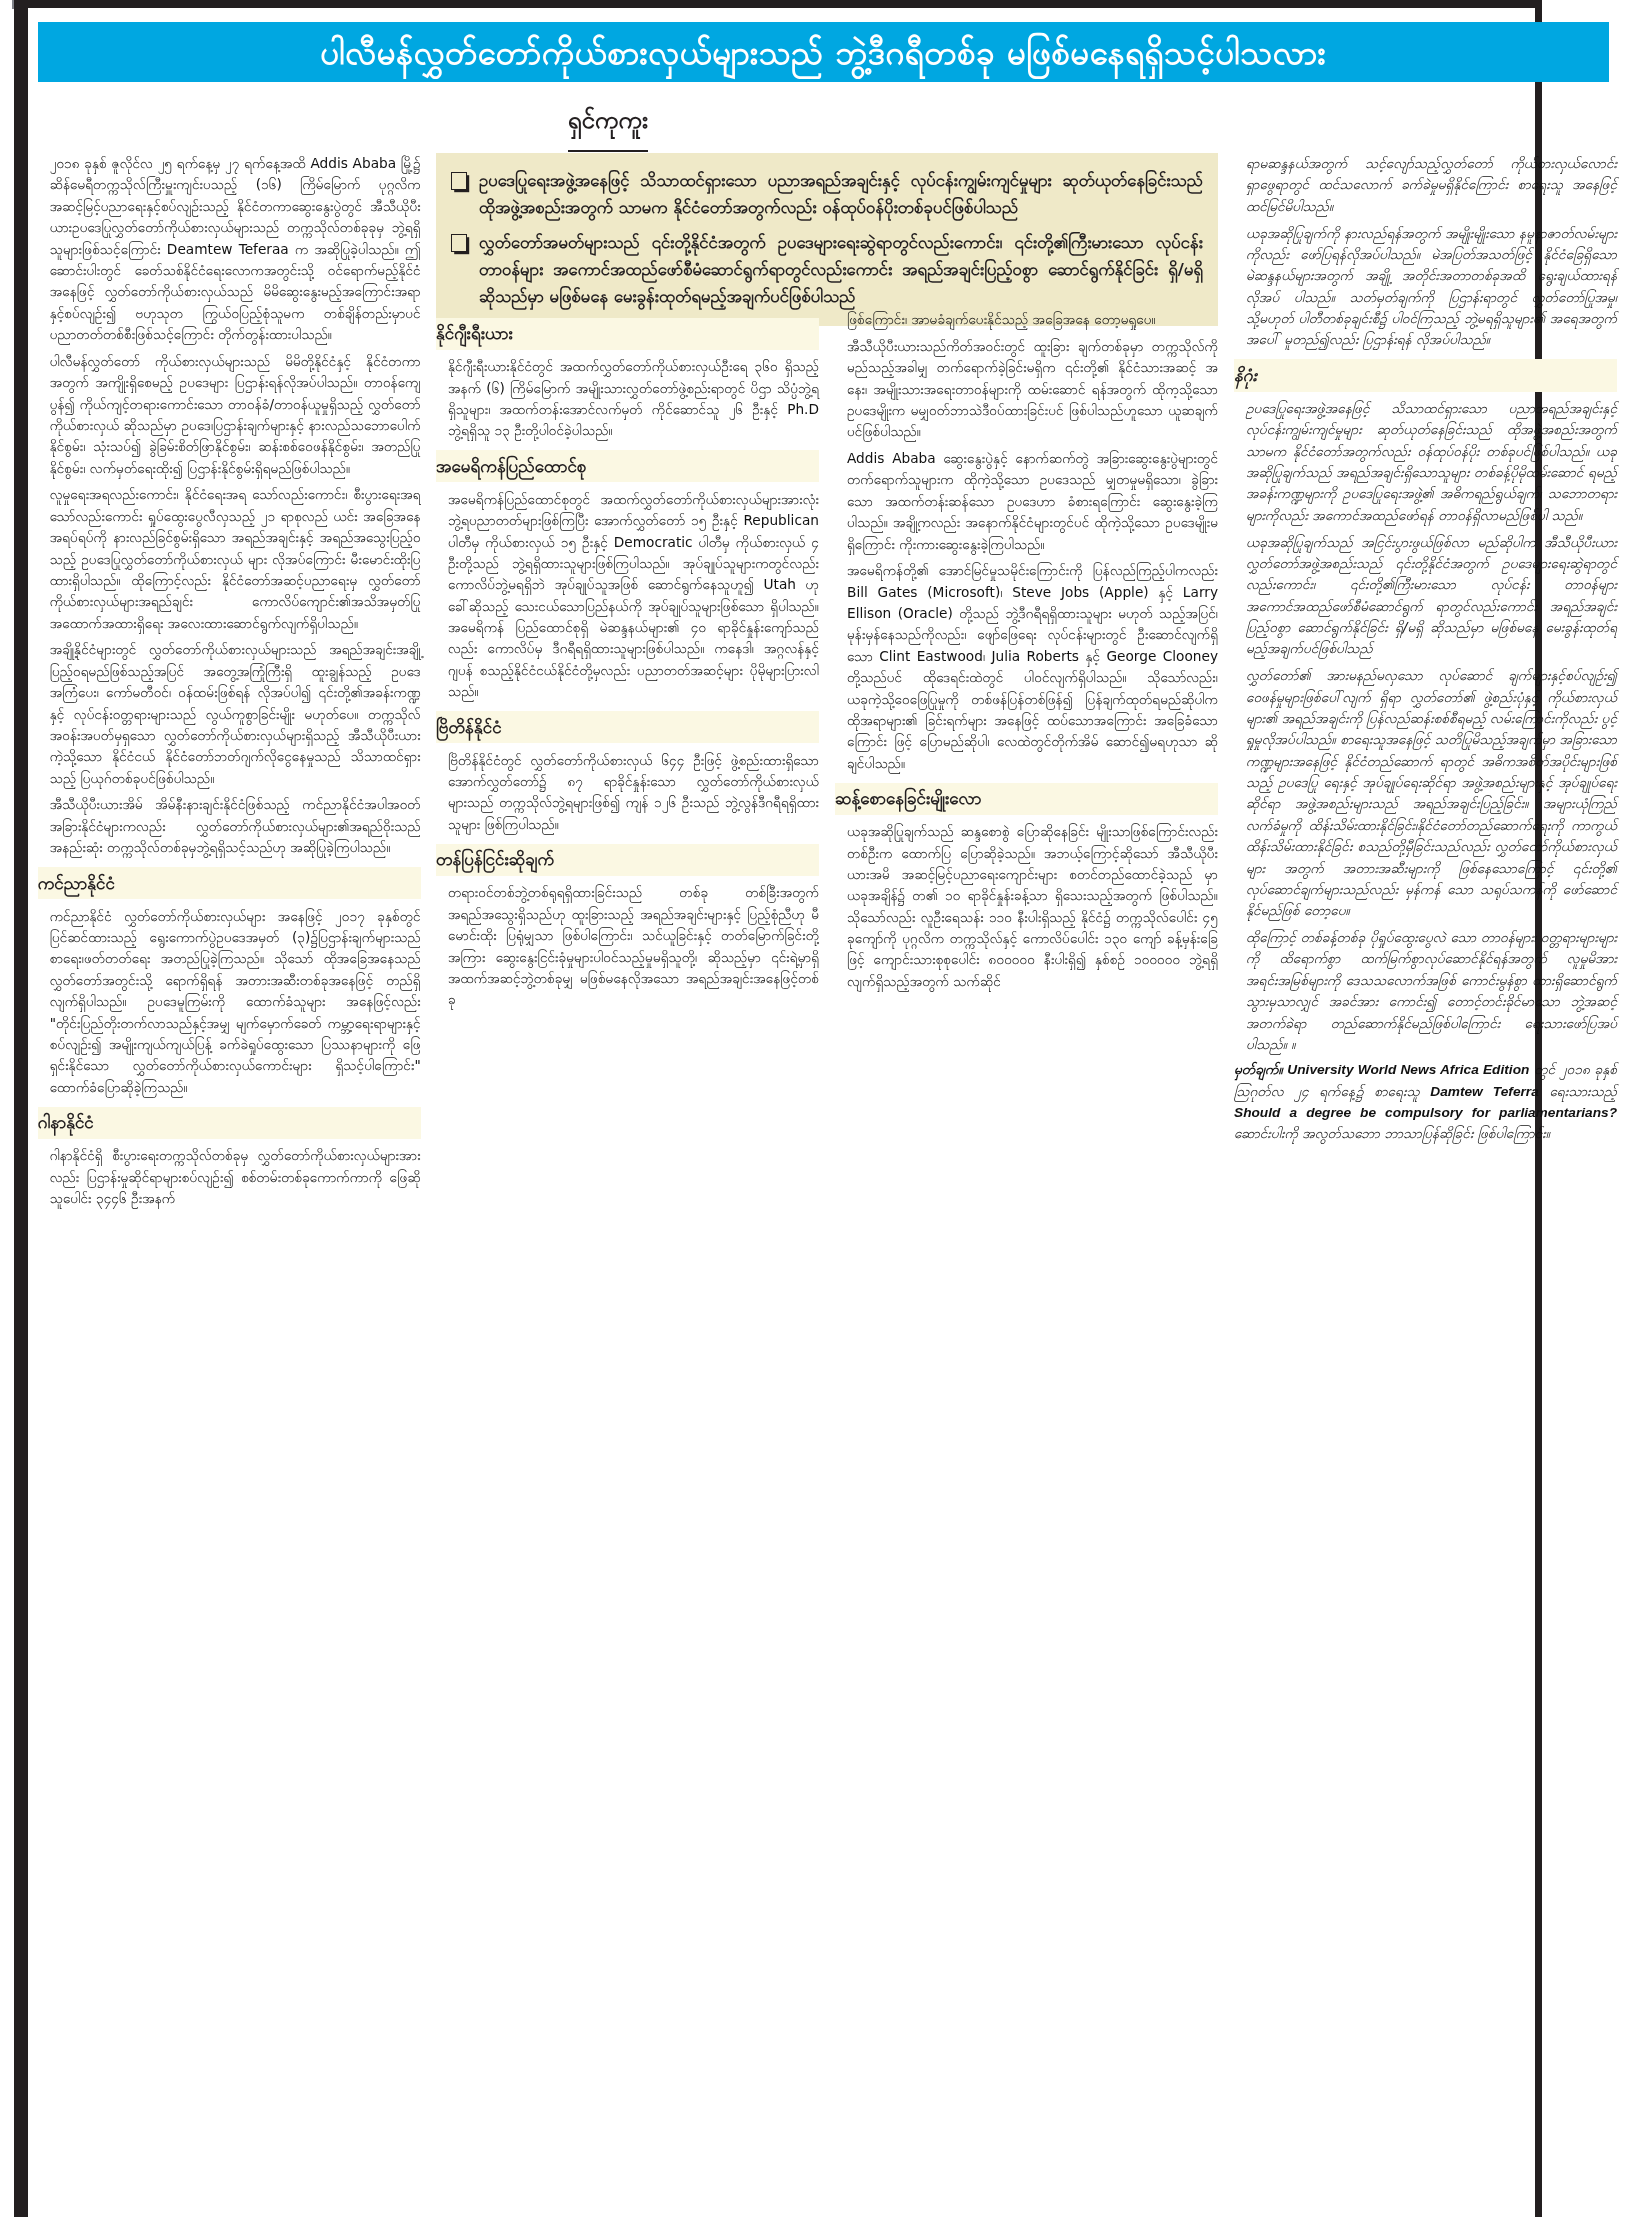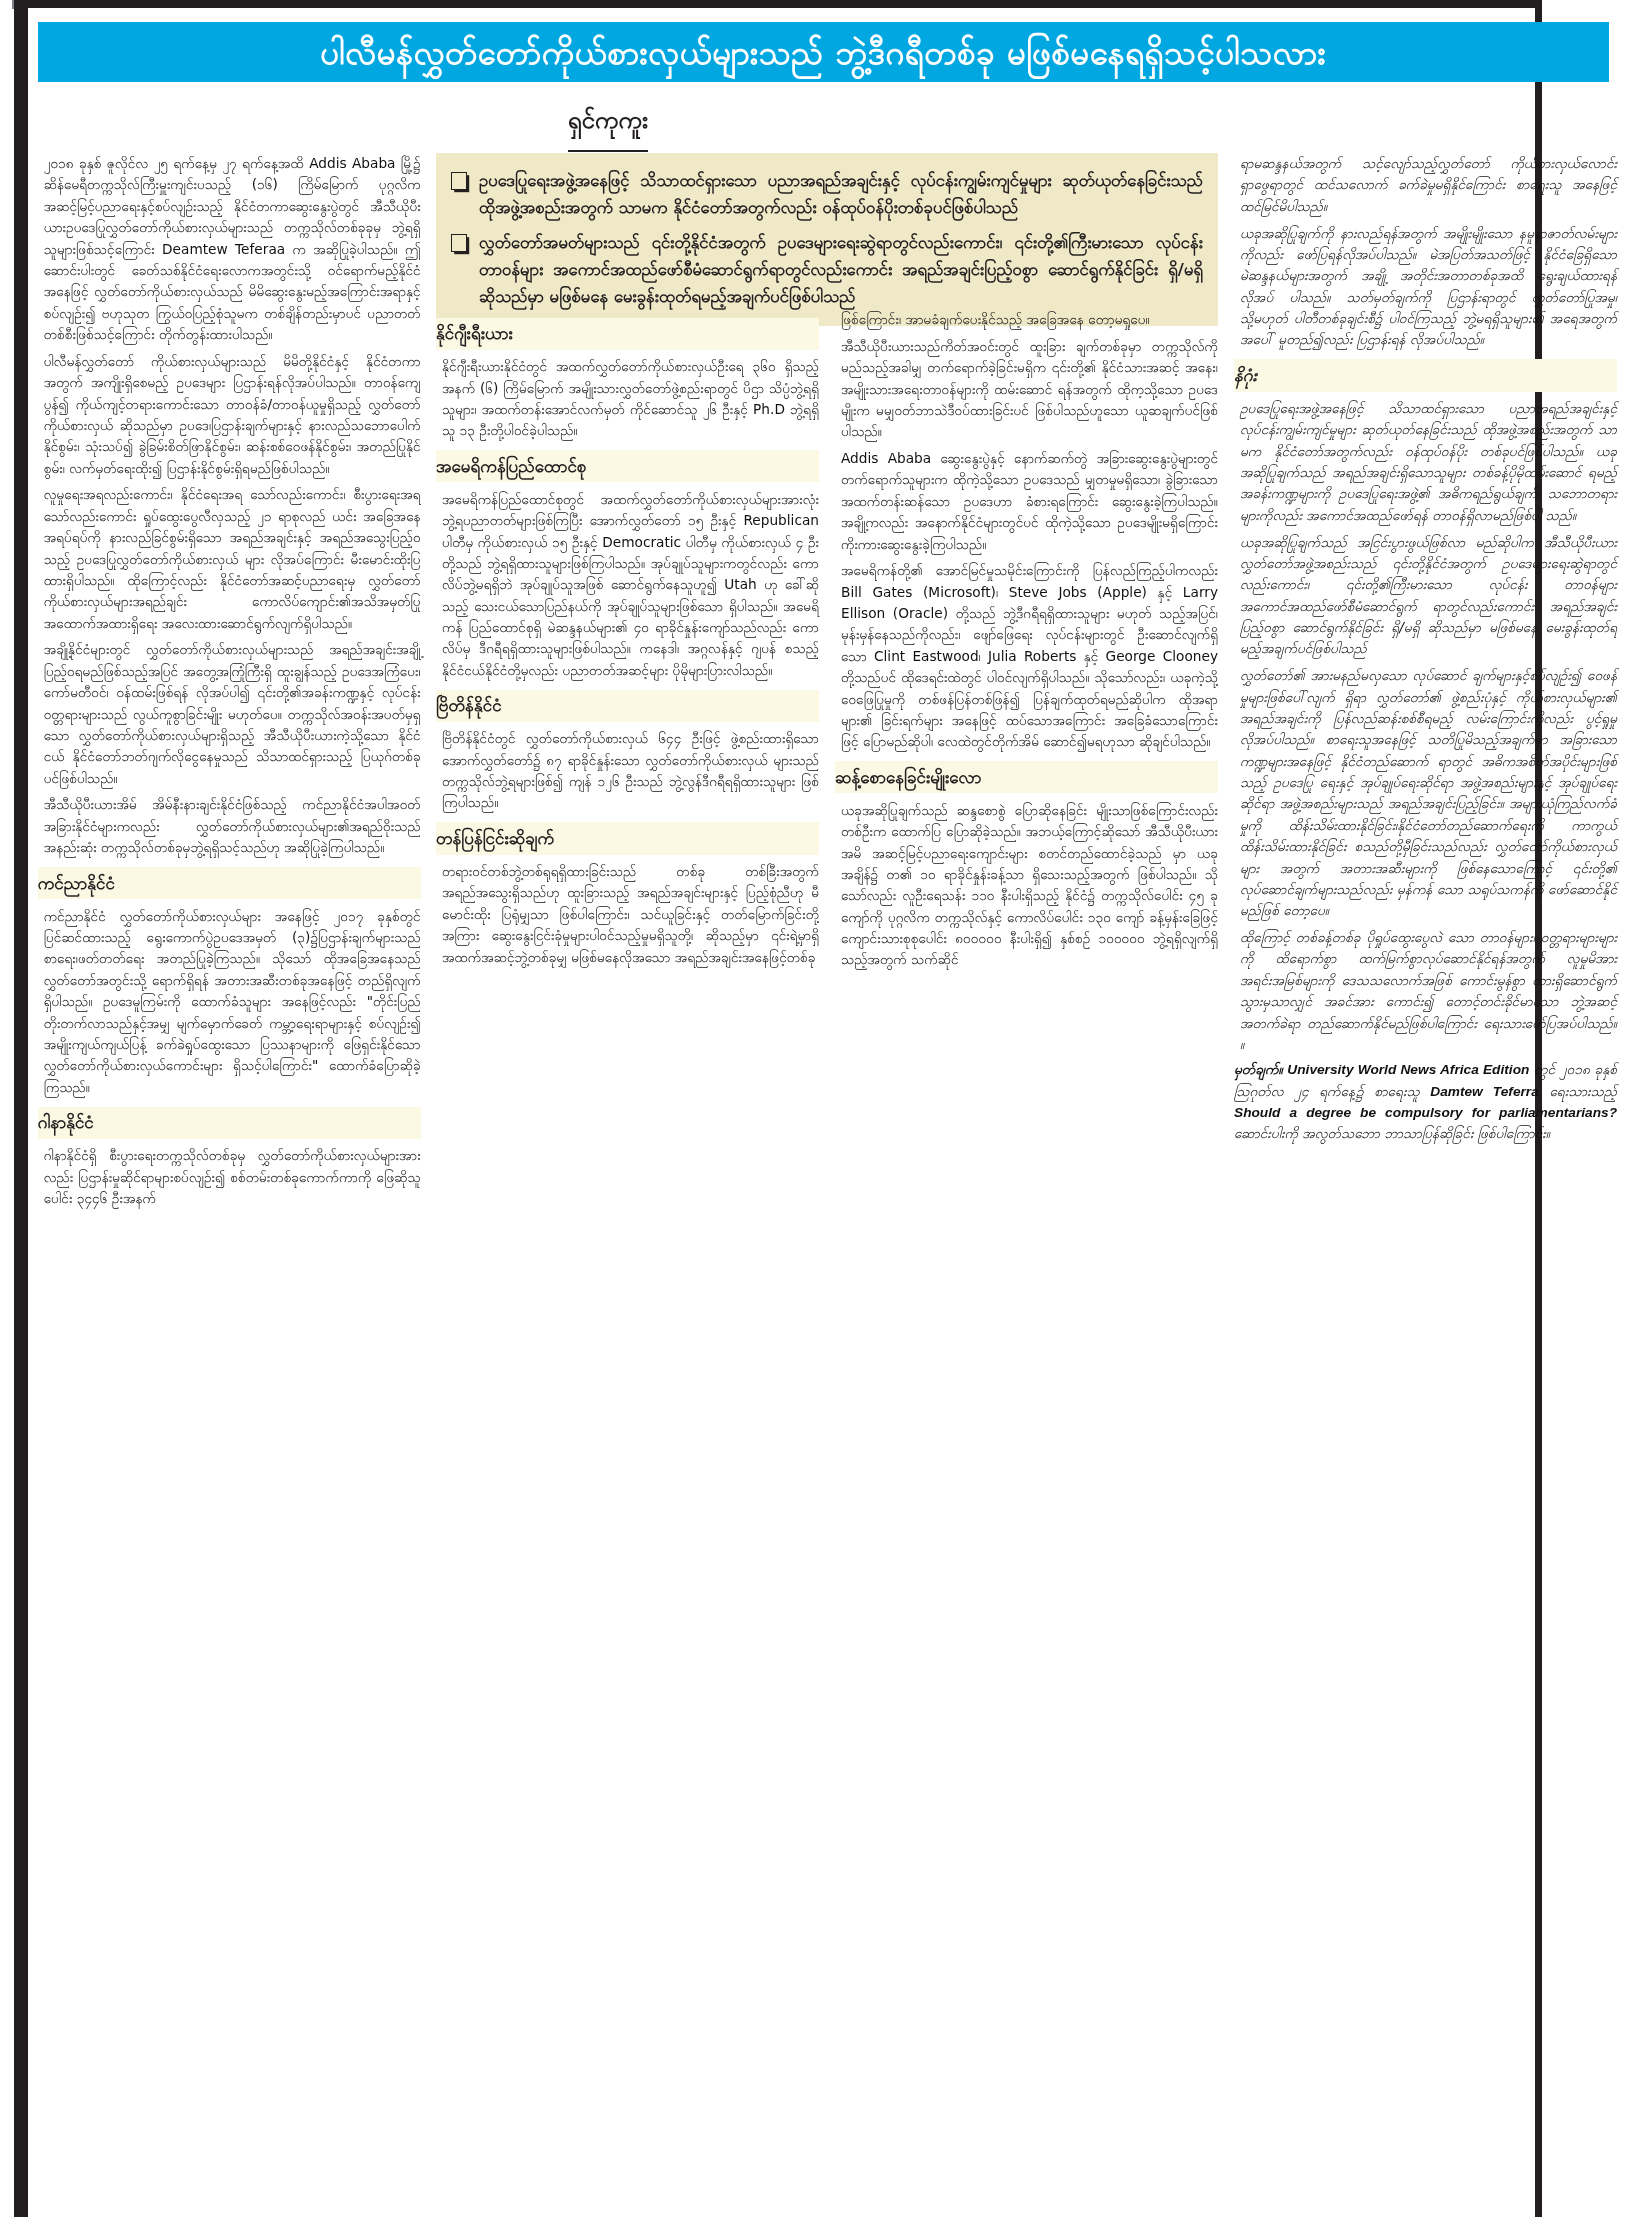--- a/index.html
+++ b/index.html
@@ -66,21 +66,21 @@
     color:#111;
     text-align:justify;
     text-justify:inter-word;
     -webkit-hyphens:auto;hyphens:auto;
   }
   #col1{left:9.7px;width:383px;height:2048px;}
   #col2{left:408px;width:383px;height:2048px;top:301px;}
   #col3{left:807px;width:383px;height:2048px;top:301px;}
   #col4{left:1206px;width:383px;height:2048px;font-style:italic;}
 
-  .col p{margin:0 0 0 6px;text-indent:0;}
+  .col p{margin:0 0 0 12px;text-indent:0;}
   .col p + p{margin-top:5.4px;}
 
   
   .sec-head{
     background:#fbf8e3;
     text-align:left;
     font-size:17px;
     font-weight:700;
     color:#231f20;
     padding:5.4px 0 6.4px 0;

